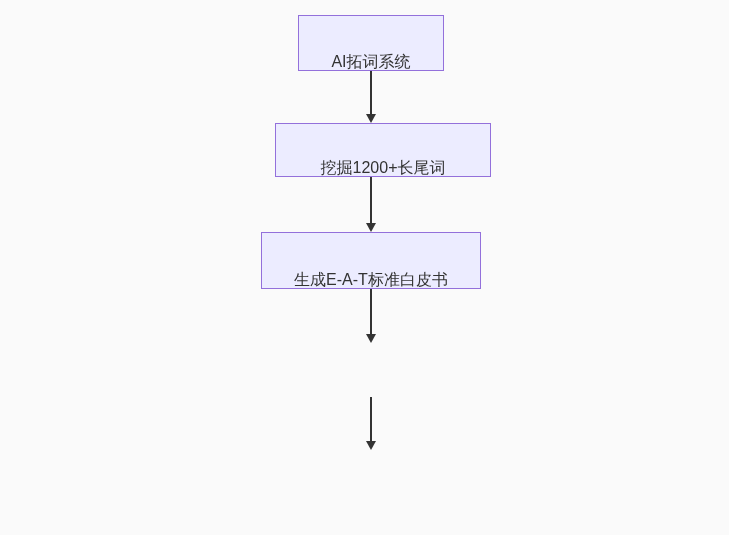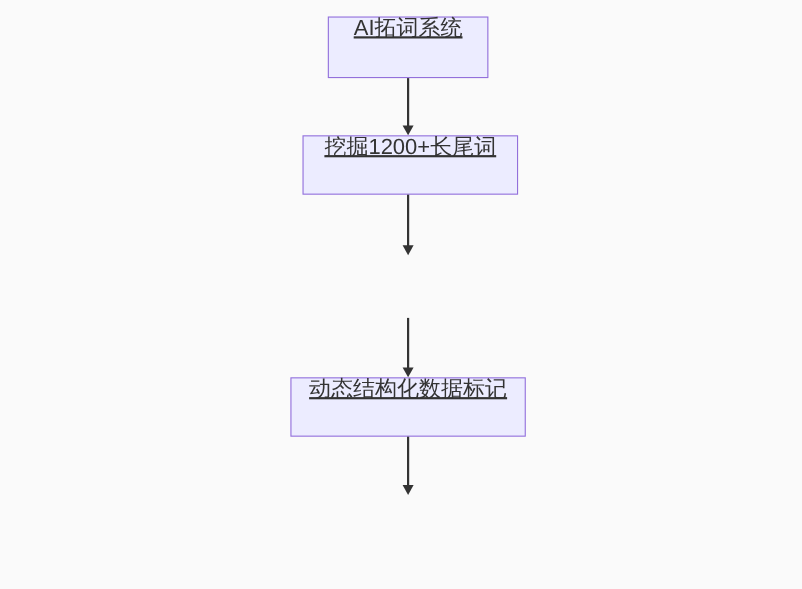--- a/index.html
+++ b/index.html
@@ -18,48 +18,47 @@
     font-family: "Liberation Sans", "DejaVu Sans", sans-serif;
   }
   .canvas {
     position: relative;
     width: 729px;
     height: 535px;
   }
   .node {
     position: absolute;
     display: flex;
-    align-items: flex-start;
+    align-items: flex-end;
     justify-content: center;
     background: var(--node-fill);
     border: 1px solid var(--node-border);
     color: var(--text);
-    font-size: 20px;
+    font-size: 16px;
     line-height: 1;
     text-align: center;
     white-space: nowrap;
-    text-decoration: underline;
   }
   .edge-line {
     position: absolute;
     width: 2px;
     background: var(--edge);
   }
   .edge-arrowhead {
     position: absolute;
     width: 0;
     height: 0;
     border-left: 5px solid transparent;
     border-right: 5px solid transparent;
     border-top: 9px solid var(--edge);
   }
 
   
   #node-0 { left: 298px; top: 15px;  width: 146px; height: 56px; }
-  #node-1 { left: 275px; top: 123px; width: 196px; height: 54px; }
+  #node-1 { left: 275px; top: 123px; width: 216px; height: 54px; }
   #node-2 { left: 261px; top: 232px; width: 220px; height: 57px; }
   #node-3 { left: 264px; top: 343px; width: 214px; height: 54px; }
   #node-4 { left: 252px; top: 450px; width: 239px; height: 55px; }
 
   
   #edge-line-0 { left: 370px; top: 71px;  height: 44px; }
   #edge-head-0 { left: 366px; top: 114px; }
   #edge-line-1 { left: 370px; top: 177px; height: 47px; }
   #edge-head-1 { left: 366px; top: 223px; }
   #edge-line-2 { left: 370px; top: 289px; height: 46px; }
@@ -79,25 +78,25 @@
   <div class="edge-line" id="edge-line-0"></div>
   <div class="edge-arrowhead" id="edge-head-0"></div>
 
   <div class="node" id="node-1">
     <span>挖掘1200+长尾词</span>
   </div>
 
   <div class="edge-line" id="edge-line-1"></div>
   <div class="edge-arrowhead" id="edge-head-1"></div>
 
+  <div class="node" id="node-2">
+    <span>生成E-A-T标准白皮书</span>
+  </div>
 
   <div class="edge-line" id="edge-line-2"></div>
   <div class="edge-arrowhead" id="edge-head-2"></div>
 
-  <div class="node" id="node-3">
-    <span>动态结构化数据标记</span>
-  </div>
 
   <div class="edge-line" id="edge-line-3"></div>
   <div class="edge-arrowhead" id="edge-head-3"></div>
 
 
 </div>
 
 </body></html>

